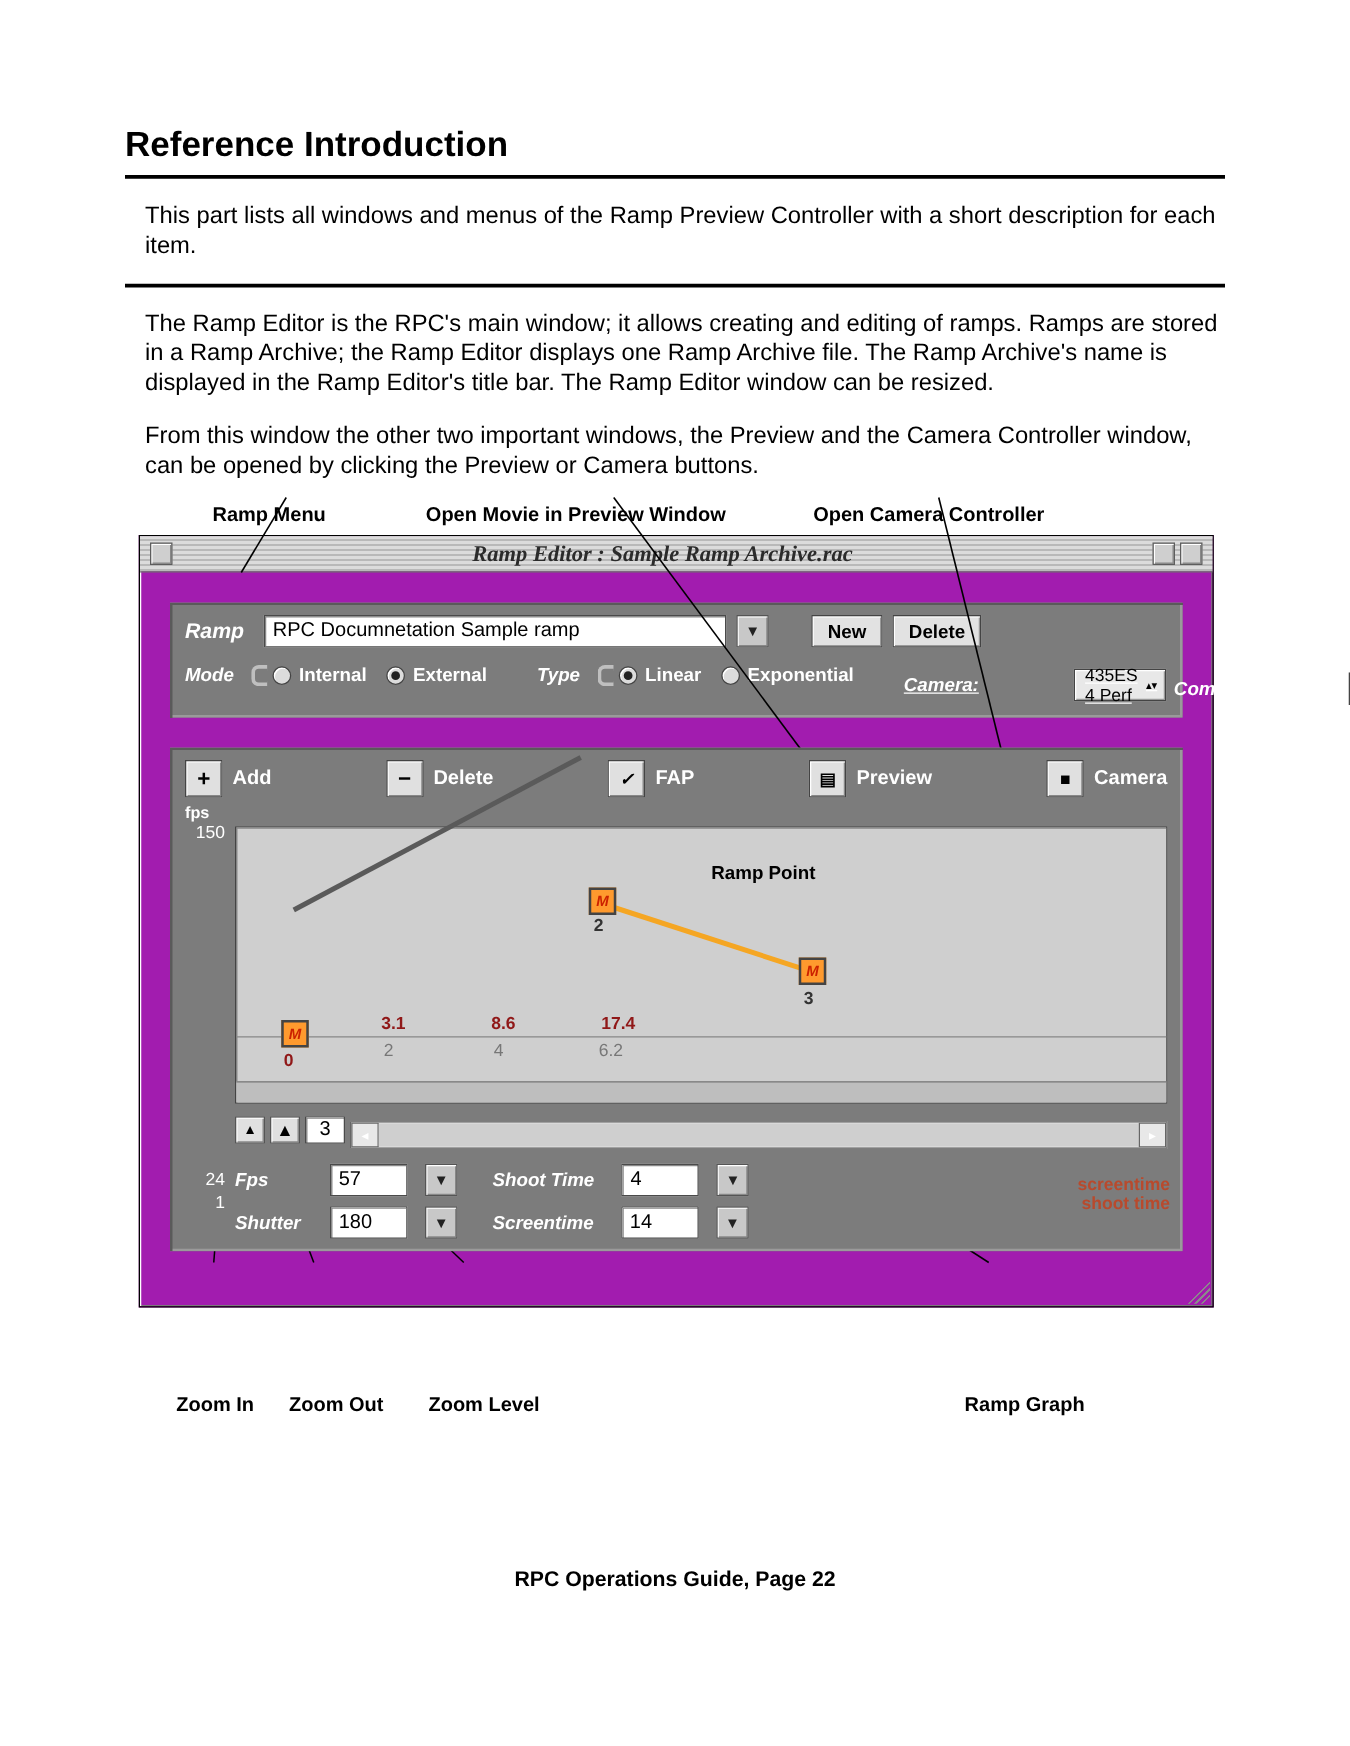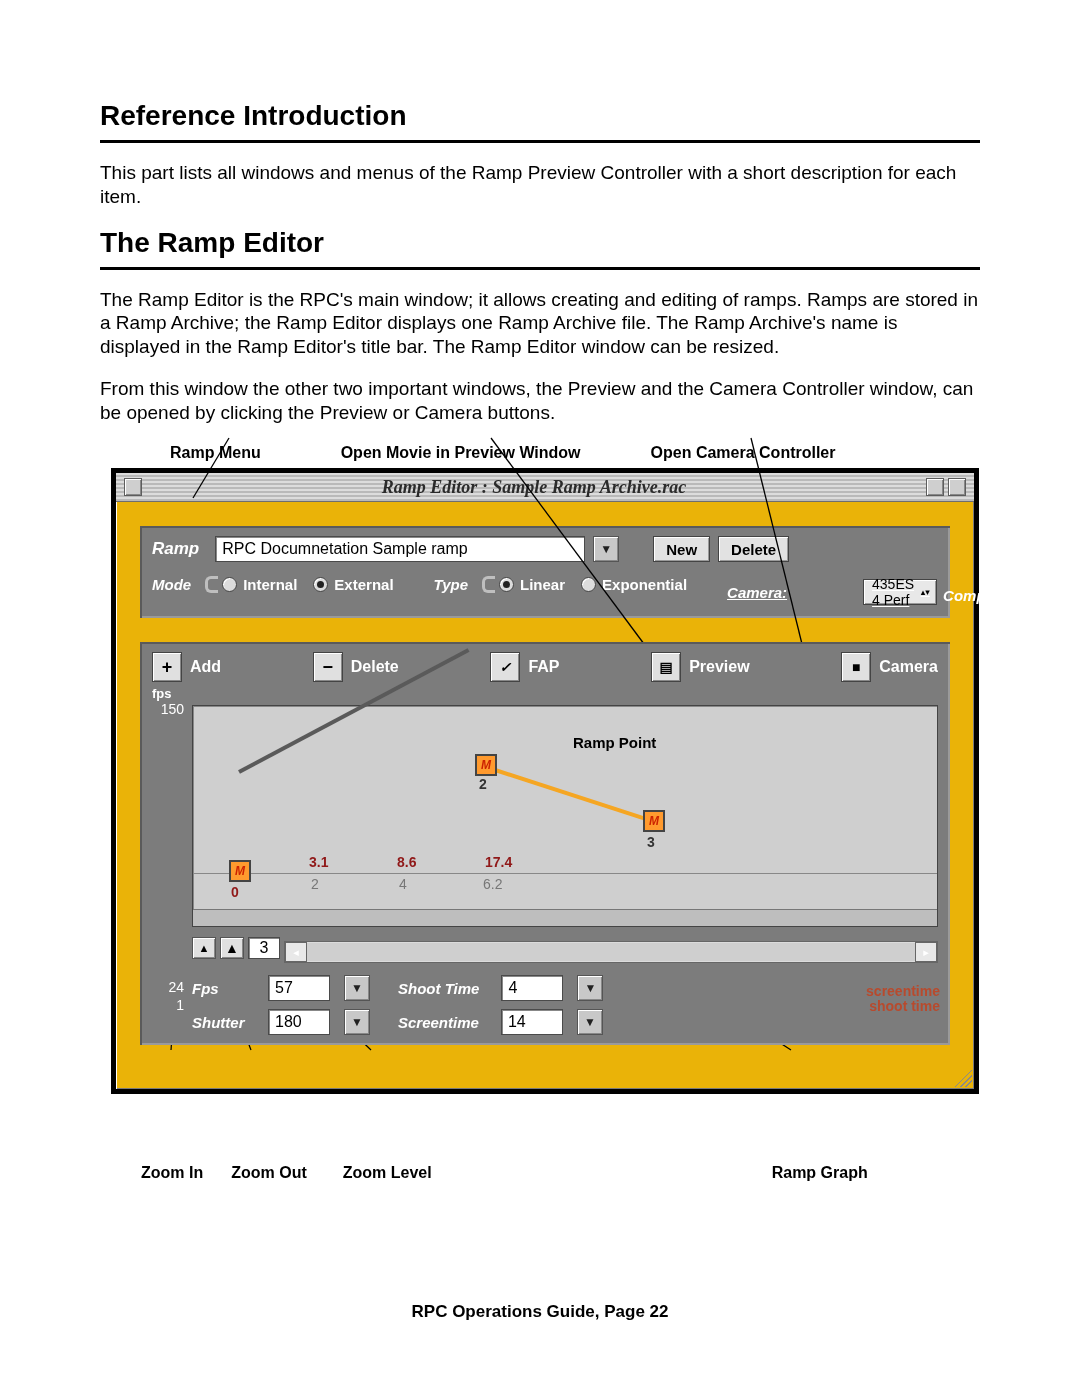--- a/index.html
+++ b/index.html
@@ -18,21 +18,21 @@
     margin: 0 0 8px 0;
   }
   .rule {
     border: 0;
     border-top: 3px solid #000;
     margin: 4px 0 18px 0;
   }
   p.body {
     font-size: 19px;
     line-height: 1.25;
-    margin: 0 0 18px 0;
+    margin: 0 0 18px 16px;
   }
   .callout-row {
     display: flex;
     justify-content: flex-start;
     font-size: 16px;
     font-weight: 700;
     margin: 20px 0 6px 0;
   }
   .callout-row span { display:inline-block; }
   .callout-row .c1 { margin-left: 70px; }
@@ -45,22 +45,22 @@
   }
   .figure-wrap svg.overlay {
     position: absolute;
     left: 0; top: -38px;
     width: 858px;
     pointer-events: none;
   }
   
   .macwin {
     width: 858px;
-    background: #eab308;
-    border: 5px solid #000000;
+    background: #a21caf;
+    border: 1px solid #000000;
     box-shadow: inset 1px 1px 0 #fff, inset -1px -1px 0 #7a7a7a;
   }
   .titlebar {
     height: 28px;
     display: flex;
     align-items: center;
     background: repeating-linear-gradient(
       to bottom,
       #dcdcdc 0 2px, #b9b9b9 2px 4px);
     border-bottom: 1px solid #6e6e6e;
@@ -221,21 +221,20 @@
   }
 </style>
 </head>
 <body>
 
 <div class="page">
   <h1>Reference Introduction</h1>
   <hr class="rule">
   <p class="body">This part lists all windows and menus of the Ramp Preview Controller with a short description for each item.</p>
 
-  <h1>The Ramp Editor</h1>
   <hr class="rule">
   <p class="body">The Ramp Editor is the RPC's main window; it allows creating and editing of ramps. Ramps are stored in a Ramp Archive; the Ramp Editor displays one Ramp Archive file. The Ramp Archive's name is displayed in the Ramp Editor's title bar. The Ramp Editor window can be resized.</p>
   <p class="body">From this window the other two important windows, the Preview and the Camera Controller window, can be opened by clicking the Preview or Camera buttons.</p>
 
   <div class="callout-row">
     <span class="c1">Ramp Menu</span>
     <span class="c2">Open Movie in Preview Window</span>
     <span class="c3">Open Camera Controller</span>
   </div>
 

